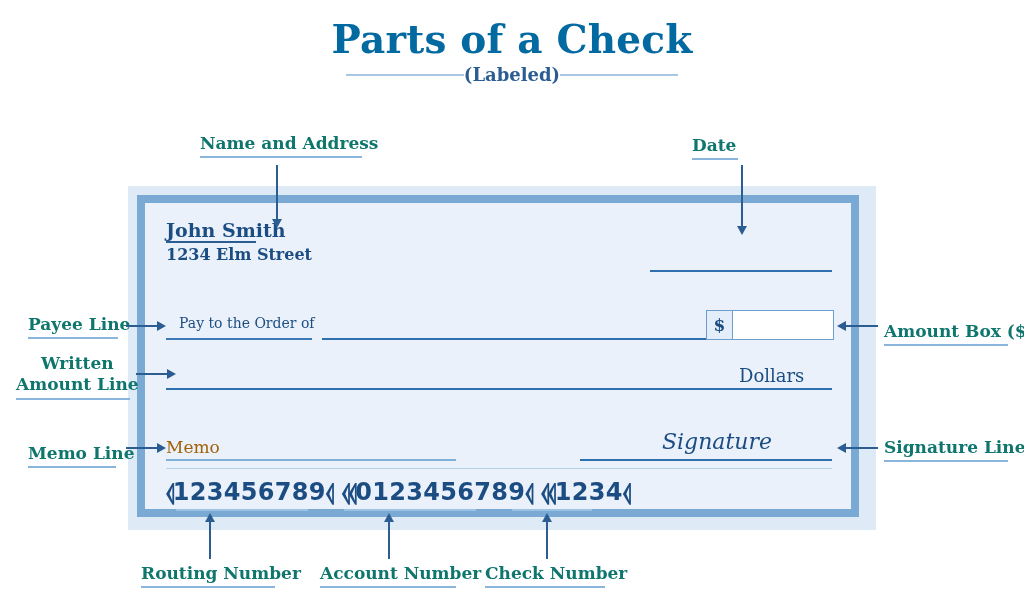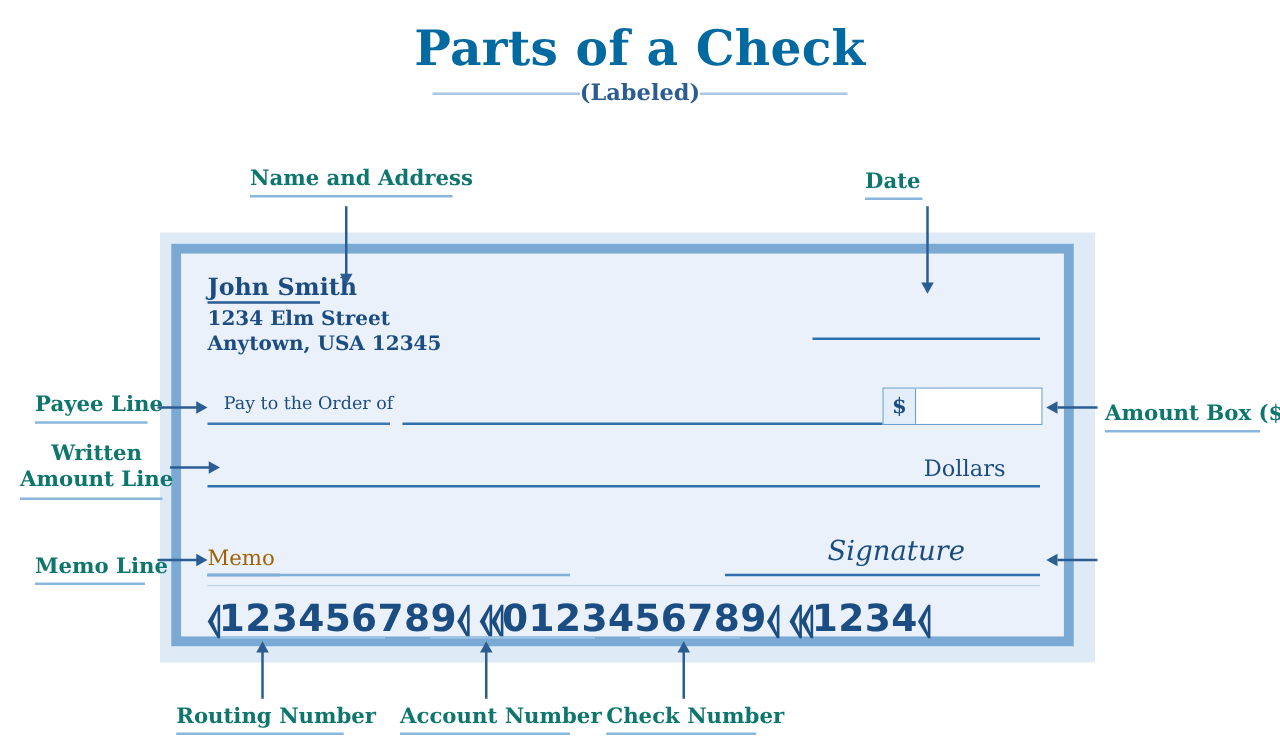--- a/index.html
+++ b/index.html
@@ -119,21 +119,21 @@
   .signature-line{
     position:absolute;left:580px;top:459px;width:252px;height:1.8px;background:#2e70ae;
   }
   .sub-line{
     position:absolute;left:166px;top:468px;width:666px;height:1.3px;background:#b6d2ea;
   }
 
   .micr{
     position:absolute;left:166px;top:478px;
     font-family:"DejaVu Sans", sans-serif;
-    font-weight:bold;font-size:30px;color:#1c4d82;
+    font-weight:bold;font-size:24px;color:#1c4d82;
     letter-spacing:.3px;white-space:nowrap;
   }
   .micr .sym{font-family:"DejaVu Sans", sans-serif;letter-spacing:-2px;}
   .micr .gap{display:inline-block;width:9px;}
 
   .micr-ul{position:absolute;height:2px;background:#9cc3e3;}
   .micr-ul-1{left:176px;top:509px;width:132px;}
   .micr-ul-2{left:344px;top:509px;width:132px;}
   .micr-ul-3{left:512px;top:509px;width:80px;}
 
@@ -193,21 +193,20 @@
     <span class="subrule"></span>
   </div>
 
   <div class="check-outer"></div>
   <div class="check-border"></div>
   <div class="check-inner"></div>
 
   <div class="payer-name">John Smith</div>
   <div class="payer-name-rule"></div>
   <div class="payer-addr1">1234 Elm Street</div>
-  <div class="payer-addr2">Anytown, USA 12345</div>
 
   <div class="date-line"></div>
 
   <div class="payee-label">Pay to the Order of</div>
   <div class="payee-label-rule"></div>
   <div class="payee-line"></div>
 
   <div class="amount-box">
     <span class="amount-sym">$</span>
     <span class="amount-field"></span>
@@ -268,20 +267,24 @@
   <div class="conn h-line" style="left:126px;top:447px;width:32px;"></div>
   <div class="arrow arrow-right" style="left:157px;top:443px;"></div>
 
   <div class="lbl lbl-amountbox">
     <span>Amount Box ($)</span>
     <span class="rule"></span>
   </div>
   <div class="conn h-line" style="left:846px;top:325px;width:32px;"></div>
   <div class="arrow arrow-left" style="left:837px;top:321px;"></div>
 
+  <div class="lbl lbl-signature">
+    <span>Signature Line</span>
+    <span class="rule"></span>
+  </div>
   <div class="conn h-line" style="left:846px;top:447px;width:32px;"></div>
   <div class="arrow arrow-left" style="left:837px;top:443px;"></div>
 
   <div class="lbl lbl-routing">
     <span>Routing Number</span>
     <span class="rule"></span>
   </div>
   <div class="conn v-line" style="left:209px;top:521px;height:38px;"></div>
   <div class="arrow arrow-up" style="left:205px;top:513px;"></div>
 

